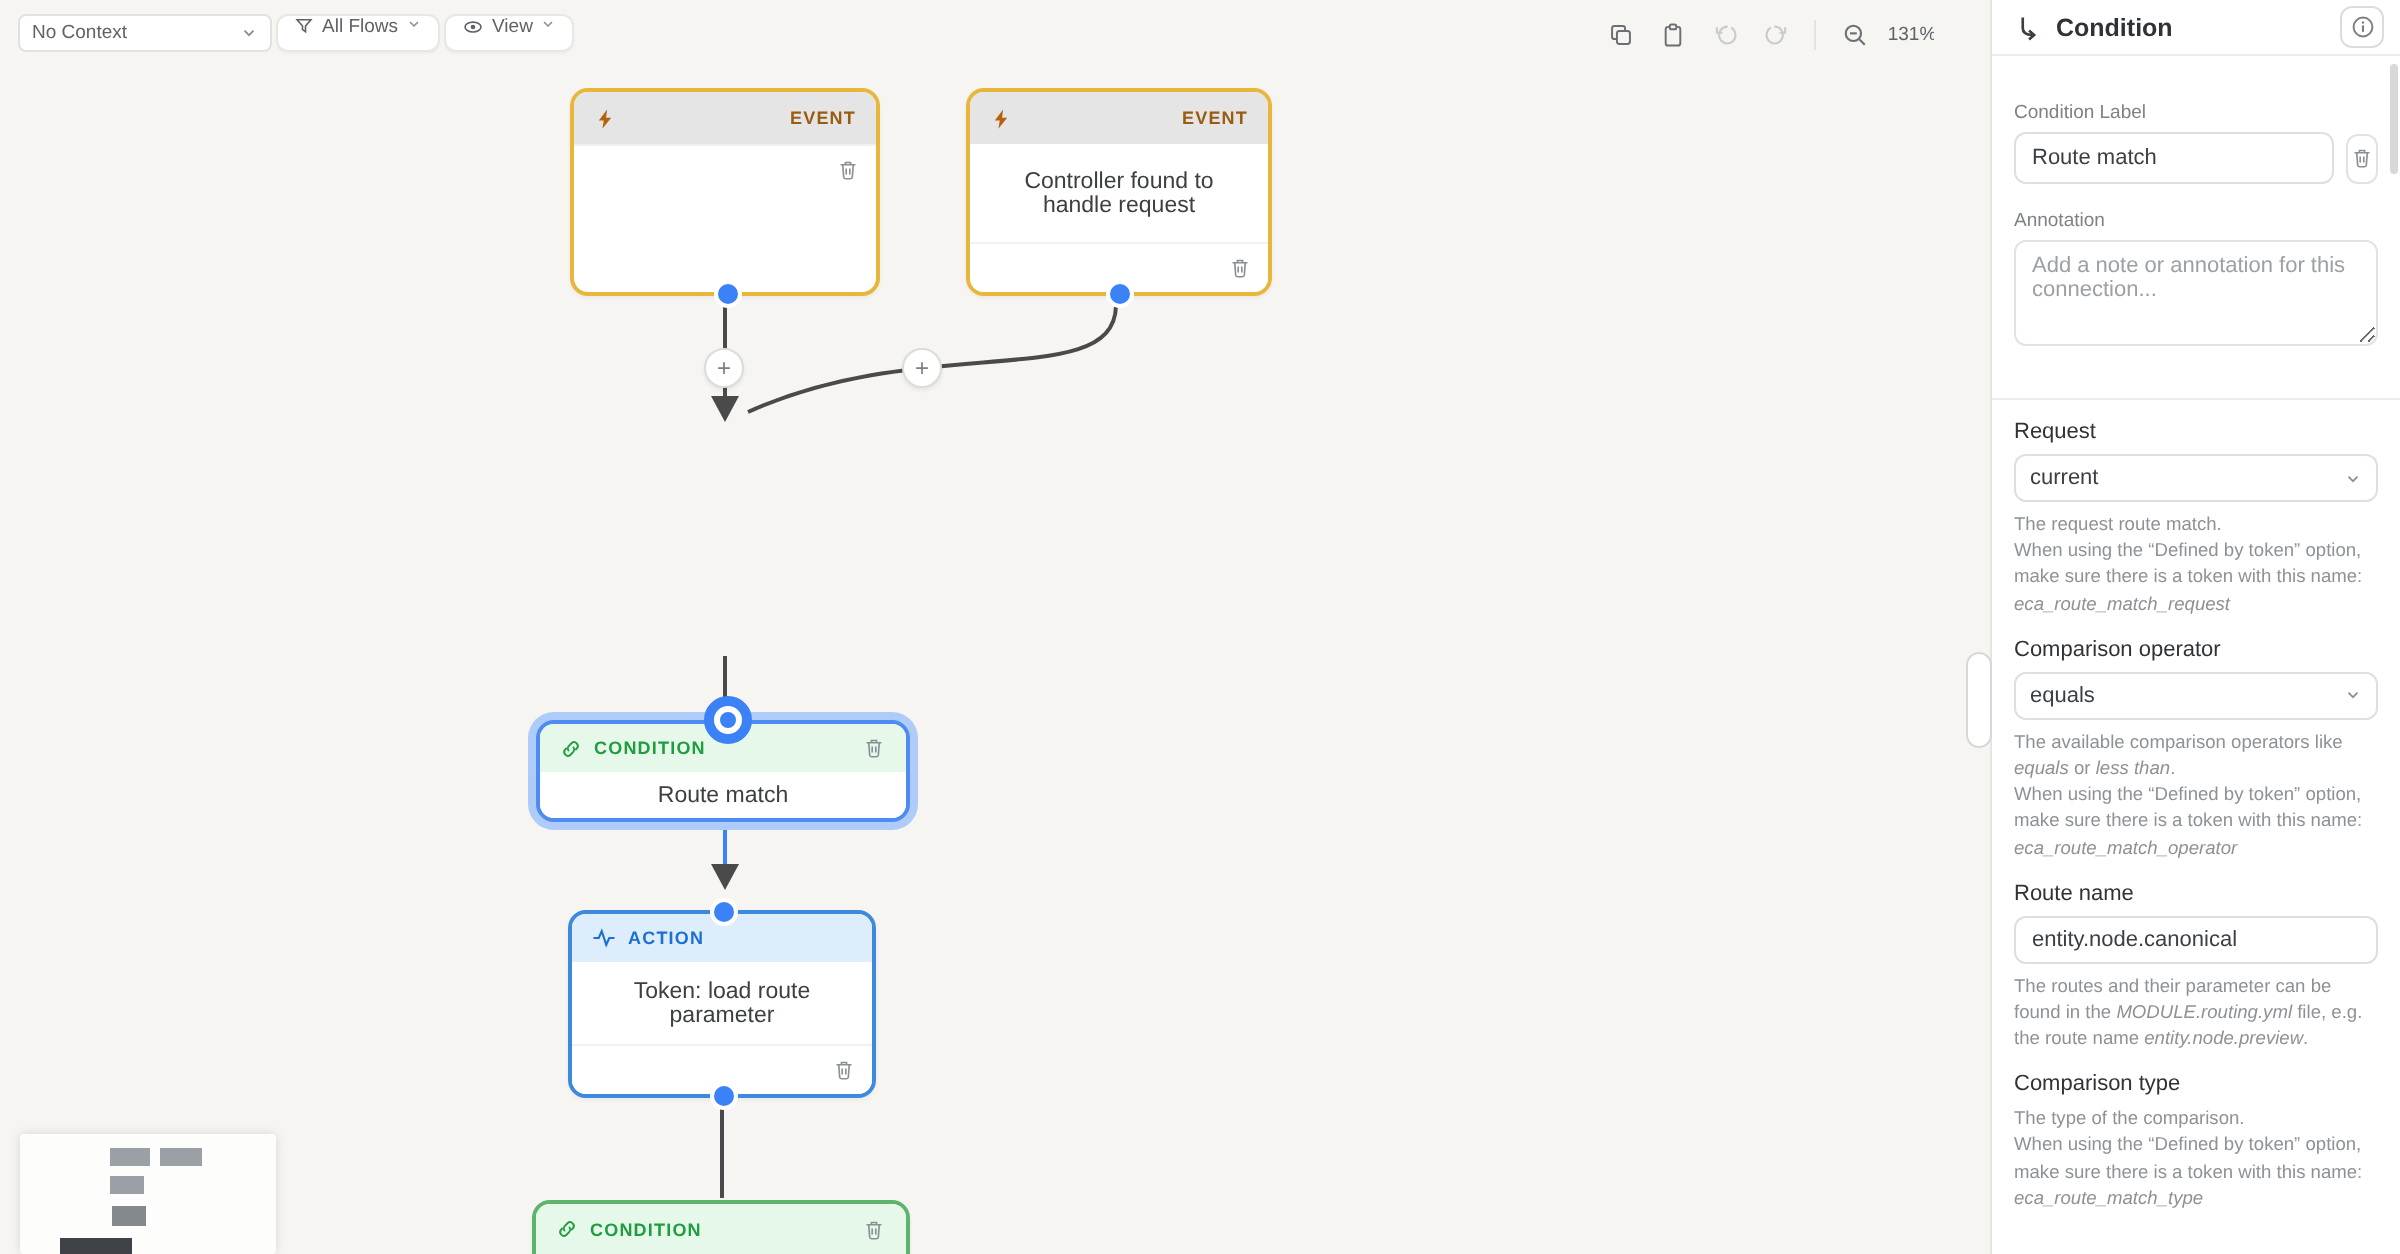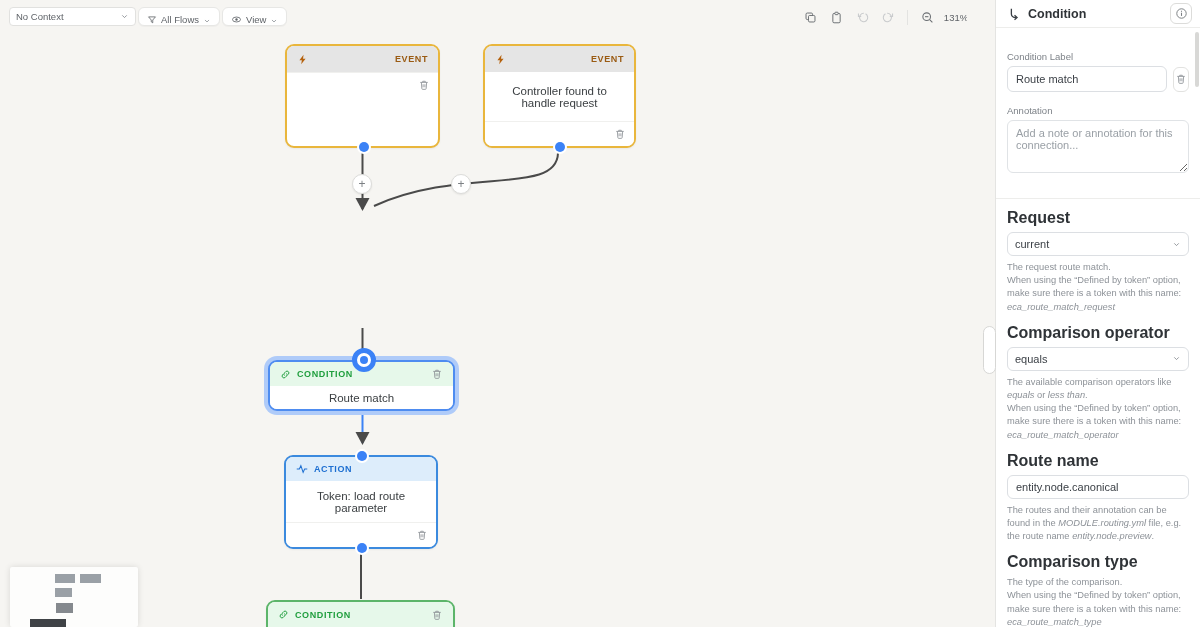--- a/index.html
+++ b/index.html
@@ -6,21 +6,21 @@
   html,body { width:1200px; height:627px; overflow:hidden; font-family:"Liberation Sans", sans-serif; background:#f6f5f2; }
   .app { position:relative; width:1200px; height:627px; }
 
   
   .canvas { position:absolute; left:0; top:0; width:967px; height:627px; background:#f6f5f2; overflow:hidden; }
 
   
   .tb-left { position:absolute; left:9px; top:7px; display:flex; gap:2px; align-items:center; }
   .select-box { display:flex; align-items:center; justify-content:space-between; width:127px; height:19px;
     background:#fff; border:1px solid #e1e1df; border-radius:4px; padding:0 6px; font-size:9.5px; color:#5f6368; cursor:pointer; }
-  .tb-btn { display:flex; align-items:flex-end; gap:4px; height:19px; background:#fff; border:1px solid #e7e7e5;
+  .tb-btn { display:flex; align-items:flex-start; gap:4px; height:19px; background:#fff; border:1px solid #e7e7e5;
     border-radius:6px; padding:0 8px; font-size:9.5px; color:#5f6368; cursor:pointer; box-shadow:0 1px 1px rgba(0,0,0,.03); }
   .tb-btn svg, .select-box svg { flex:0 0 auto; }
   .tb-right2 { position:absolute; left:800px; top:7px; display:flex; align-items:center; gap:6px; }
   .icon-btn { width:20px; height:20px; display:flex; align-items:center; justify-content:center; background:transparent;
     border:none; cursor:pointer; color:#6b6f73; }
   .icon-btn.disabled { color:#c9cbcd; cursor:default; }
   .tb-sep { width:1px; height:15px; background:#e3e3e1; margin:0 3px; }
   .zoom-label { font-size:9.5px; color:#5f6368; min-width:26px; text-align:center; }
 
   
@@ -62,21 +62,21 @@
   .replay-handle { position:absolute; left:983px; top:326px; width:13px; height:48px; border-radius:7px; background:#fff; border:1px solid #d7d7d5; cursor:pointer; z-index:5; }
 
   
   .sidebar { position:absolute; left:995px; top:0; width:205px; height:627px; background:#fff; border-left:1px solid #e4e4e2; overflow:hidden; }
   .sb-header { height:28px; display:flex; align-items:center; gap:7px; padding:0 8px 0 11px; border-bottom:1px solid #ededeb; }
   .sb-title { font-size:12.5px; font-weight:bold; color:#2f3337; }
   .info-btn { margin-left:auto; width:22px; height:21px; border:1px solid #dcdcda; border-radius:6px; background:#fff;
     display:flex; align-items:center; justify-content:center; color:#7b7f83; cursor:pointer; }
   .sb-pad { padding:0 11px; }
   .lbl-sm { display:block; font-size:9.5px; color:#7d8288; margin:23px 0 4px; }
-  .lbl-bold { display:block; font-size:16px; font-weight:bold; color:#2f3337; margin:10px 0 5px; }
+  .lbl-bold { display:block; font-size:11px; font-weight:normal; color:#2f3337; margin:10px 0 5px; }
   .row { display:flex; gap:6px; align-items:center; }
   .txt-input { flex:1; height:26px; border:1px solid #dcdfe3; border-radius:6px; padding:0 8px; font-size:11px; color:#3a3f45;
     font-family:"Liberation Sans", sans-serif; background:#fff; }
   .sq-btn { width:25px; height:25px; border:1px solid #e2e2e0; border-radius:6px; background:#fff; color:#8a8f94;
     display:flex; align-items:center; justify-content:center; cursor:pointer; }
   textarea.annot { width:100%; height:53px; border:1px solid #e0e3e6; border-radius:6px; padding:6px 8px; font-size:11px;
     color:#3a3f45; font-family:"Liberation Sans", sans-serif; resize:vertical; }
   textarea.annot::placeholder { color:#9aa0a6; }
   .divider { border-top:1px solid #ededeb; margin-top:21px; }
   .fake-select { display:flex; align-items:center; justify-content:space-between; height:24px; border:1px solid #dcdfe3;
@@ -328,21 +328,21 @@
       </div>
       <div class="help">
         <span>The available comparison operators like </span><i>equals</i><span> or </span><i>less than</i><span>.</span><br>
         <span>When using the “Defined by token” option, make sure there is a token with this name:</span>
         <span class="tok">eca_route_match_operator</span>
       </div>
 
       <label class="lbl-bold">Route name</label>
       <input class="txt-input" style="width: 100%; height: 24px;" type="text" value="entity.node.canonical">
       <div class="help">
-        <span>The routes and their annotation can be found in the </span><i>MODULE.routing.yml</i><span> file, e.g. the route name </span><i>entity.node.preview</i><span>.</span>
+        <span>The routes and their parameter can be found in the </span><i>MODULE.routing.yml</i><span> file, e.g. the route name </span><i>entity.node.preview</i><span>.</span>
       </div>
 
       <label class="lbl-bold">Comparison type</label>
       <div class="help">
         <span>The type of the comparison.</span><br>
         <span>When using the “Defined by token” option, make sure there is a token with this name:</span>
         <span class="tok">eca_route_match_type</span>
       </div>
 
       

